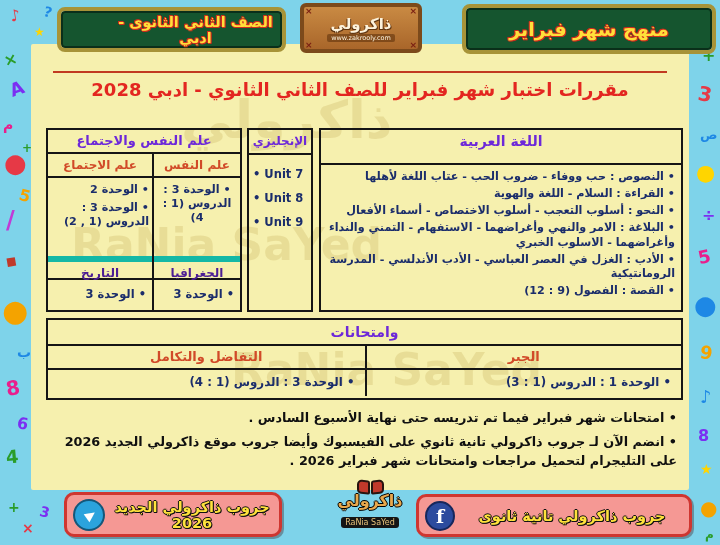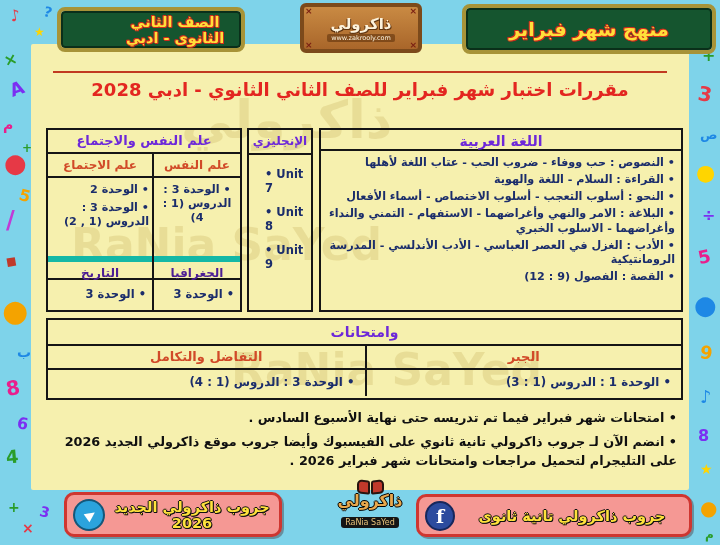--- a/index.html
+++ b/index.html
@@ -14,21 +14,21 @@
   
   .panel { position:absolute; left:31px; top:44px; width:658px; height:446px;
            background:#f6f0ae; z-index:2; border-radius:2px; }
   .wm { position:absolute; color:#b4963c; opacity:.20; font-weight:bold;
         pointer-events:none; white-space:nowrap; z-index:0; }
 
   
   .board { position:absolute; z-index:3; background:#15552f;
            border:2px solid #0a2f1a; outline:4px solid #a79338; border-radius:4px;
            display:flex; align-items:center; justify-content:center; }
-  #board-left  { left:61px;  top:11px; width:180px; height:37px;padding-left:48px; }
+  #board-left  { left:61px;  top:11px; width:221px; height:37px;padding-left:48px; }
   #board-right { left:466px; top:8px;  width:246px; height:42px; }
   .board-text { color:#ffdf3a; font-weight:bold; direction:rtl; text-align:center;
                 text-shadow:-1px 0 0 #cf2b1e,1px 0 0 #cf2b1e,0 -1px 0 #cf2b1e,
                              0 1px 0 #cf2b1e,1px 1px 0 #cf2b1e,-1px -1px 0 #cf2b1e; }
   #board-left  .board-text { font-size:14.5px; }
   #board-right .board-text { font-size:19px; }
 
   .wood { position:absolute; left:300px; top:3px; width:122px; height:50px; z-index:3;
           background:linear-gradient(#c98a43,#a9662a); border:4px solid #7c4a1b;
           border-radius:6px; display:flex; flex-direction:column;
@@ -48,29 +48,29 @@
            text-align:center; color:#e32620; font-size:18px; font-weight:bold;
            direction:rtl; }
 
   
   .tbl { position:absolute; border:2px solid #151515; direction:rtl; z-index:1; }
   .tbl-header { border-bottom:2px solid #151515; color:#6d28d9; font-weight:bold;
                 text-align:center; }
   .cellnavy { color:#1b2d6b; font-weight:bold; }
 
   #tbl-arabic { left:288px; top:84px; width:364px; height:184px; }
-  #tbl-arabic .tbl-header { height:21px; line-height:23px; font-size:14px; }
+  #tbl-arabic .tbl-header { height:35px; line-height:23px; font-size:14px; }
   .arb-body { padding:5px 6px 0 3px; }
   .arb-item { font-size:11.2px; line-height:1.3; margin-bottom:2.5px; text-align:right; }
   .arb-item::before { content:"• "; }
 
   #tbl-english { left:216px; top:84px; width:66px; height:184px; }
   #tbl-english .tbl-header { height:25px; line-height:23px; font-size:12px; }
   .en-body { padding-top:12px; }
-  .en-item { direction:ltr; text-align:left; padding-left:16px; font-size:11.5px;
+  .en-item { direction:ltr; text-align:left; padding-left:4px; font-size:11.5px;
              margin-bottom:10px; }
   .en-item::before { content:"• "; }
 
   #tbl-social { left:15px; top:84px; width:196px; height:184px; }
   #tbl-social .tbl-header { height:24px; line-height:22px; font-size:13px; }
   .social-cols { display:flex; direction:rtl; height:156px; }
   .scol { display:flex; flex-direction:column; }
   .scol-psy { width:88px; border-left:2px solid #151515; }
   .scol-soc { flex:1; }
   .sub-th { height:24px; line-height:22px; border-bottom:2px solid #151515;

